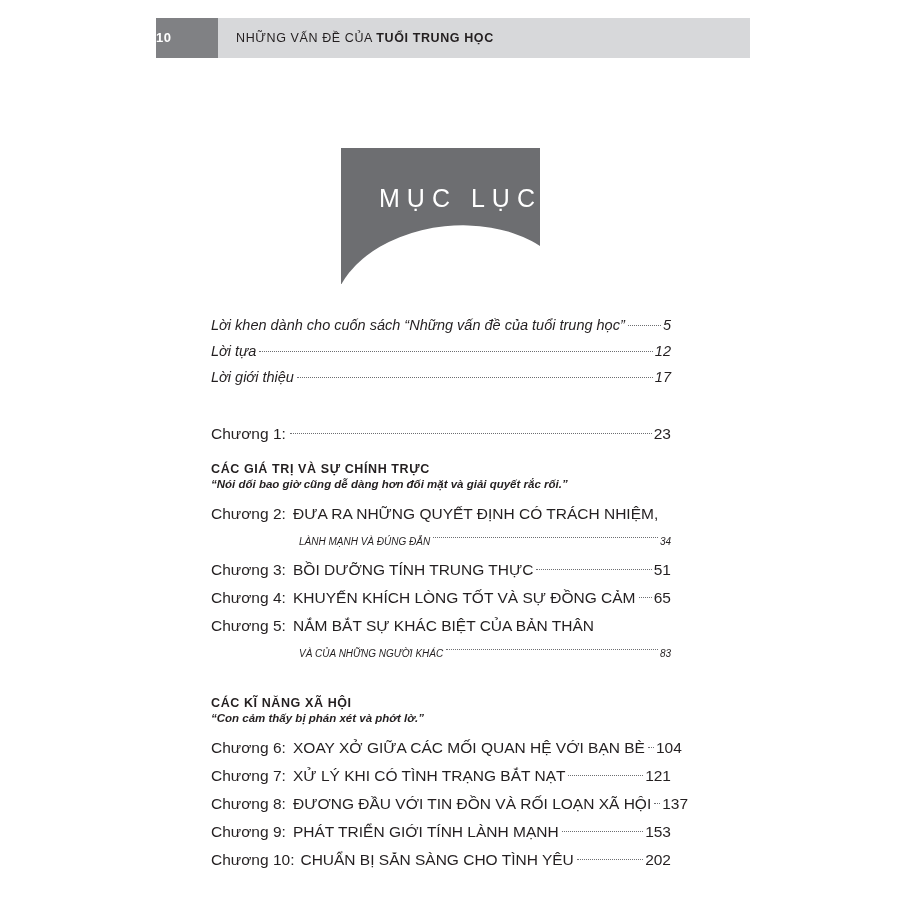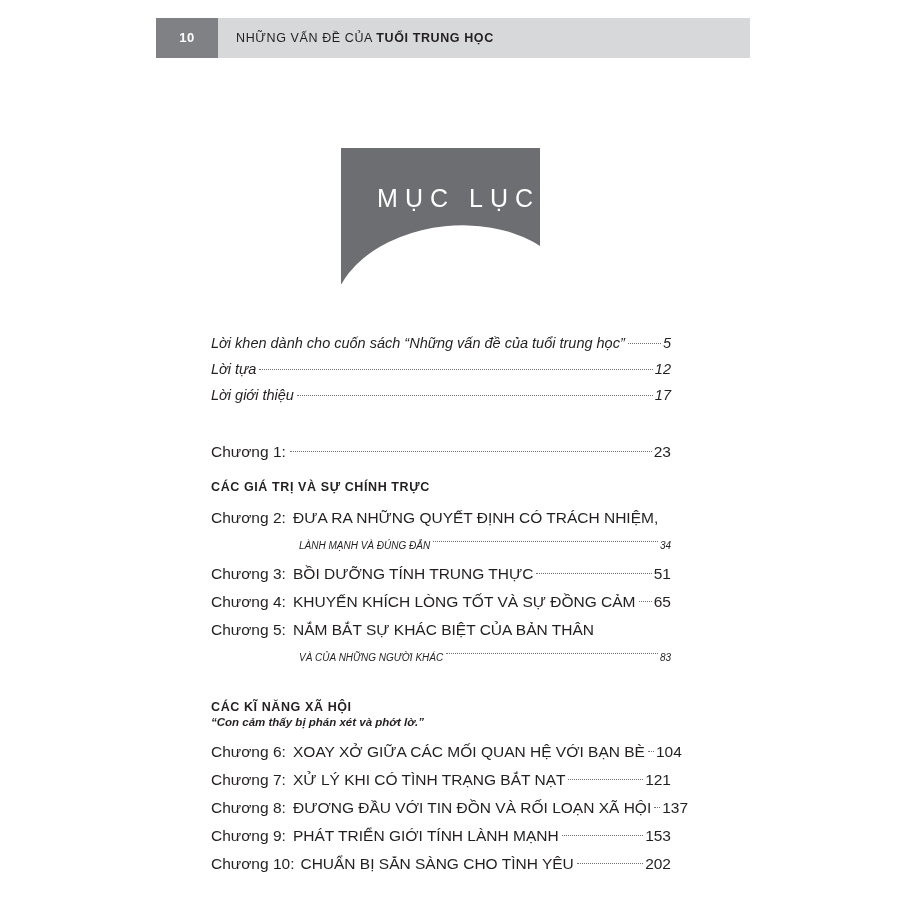--- a/index.html
+++ b/index.html
@@ -39,21 +39,20 @@
     height: 40px;
     background: #808184;
   }
   .header-num {
     position: absolute;
     top: 18px;
     left: 156px;
     width: 62px;
     height: 40px;
     line-height: 40px;
-    text-align: center;
     color: #ffffff;
     font-size: 13px;
     font-weight: bold;
     letter-spacing: 0.5px;
   }
   .header-title {
     position: absolute;
     top: 18px;
     left: 236px;
     height: 28px;
@@ -102,31 +101,32 @@
     transform: rotate(-6deg);
     z-index: 0;
   }
   .plate-text {
     position: absolute;
     top: 0;
     left: 0;
     width: 199px;
     height: 100px;
     line-height: 100px;
-    text-align: right;
+    text-align: center;
     color: #ffffff;
     font-size: 25px;
     letter-spacing: 7px;
     z-index: 3;
+    padding-left: 20px;
   }
 
   
   .toc {
     position: absolute;
-    top: 330px;
+    top: 312px;
     left: 211px;
     width: 460px;
   }
 
   .front-row {
     display: flex;
     align-items: baseline;
     font-style: italic;
     font-size: 14.5px;
     line-height: 26px;
@@ -241,20 +241,21 @@
     <div class="chapters">
 
       <div class="ch-row">
         <span class="ch-label">Chương 1:</span>
         <span class="ch-leader"></span>
         <span class="ch-pg">23</span>
       </div>
 
       <div class="section-head">
         <div class="sh-title">CÁC GIÁ TRỊ VÀ SỰ CHÍNH TRỰC</div>
+        <div class="sh-quote">“Nói dối bao giờ cũng dễ dàng hơn đối mặt và giải quyết rắc rối.”</div>
       </div>
       <div class="gap-sm"></div>
 
       <div class="ch-row">
         <span class="ch-label">Chương 2:</span>
         <span class="ch-title">ĐƯA RA NHỮNG QUYẾT ĐỊNH CÓ TRÁCH NHIỆM,</span>
       </div>
       <div class="ch-cont">
         <span class="spacer"></span>
         <span class="ch-title">LÀNH MẠNH VÀ ĐÚNG ĐẮN</span>

